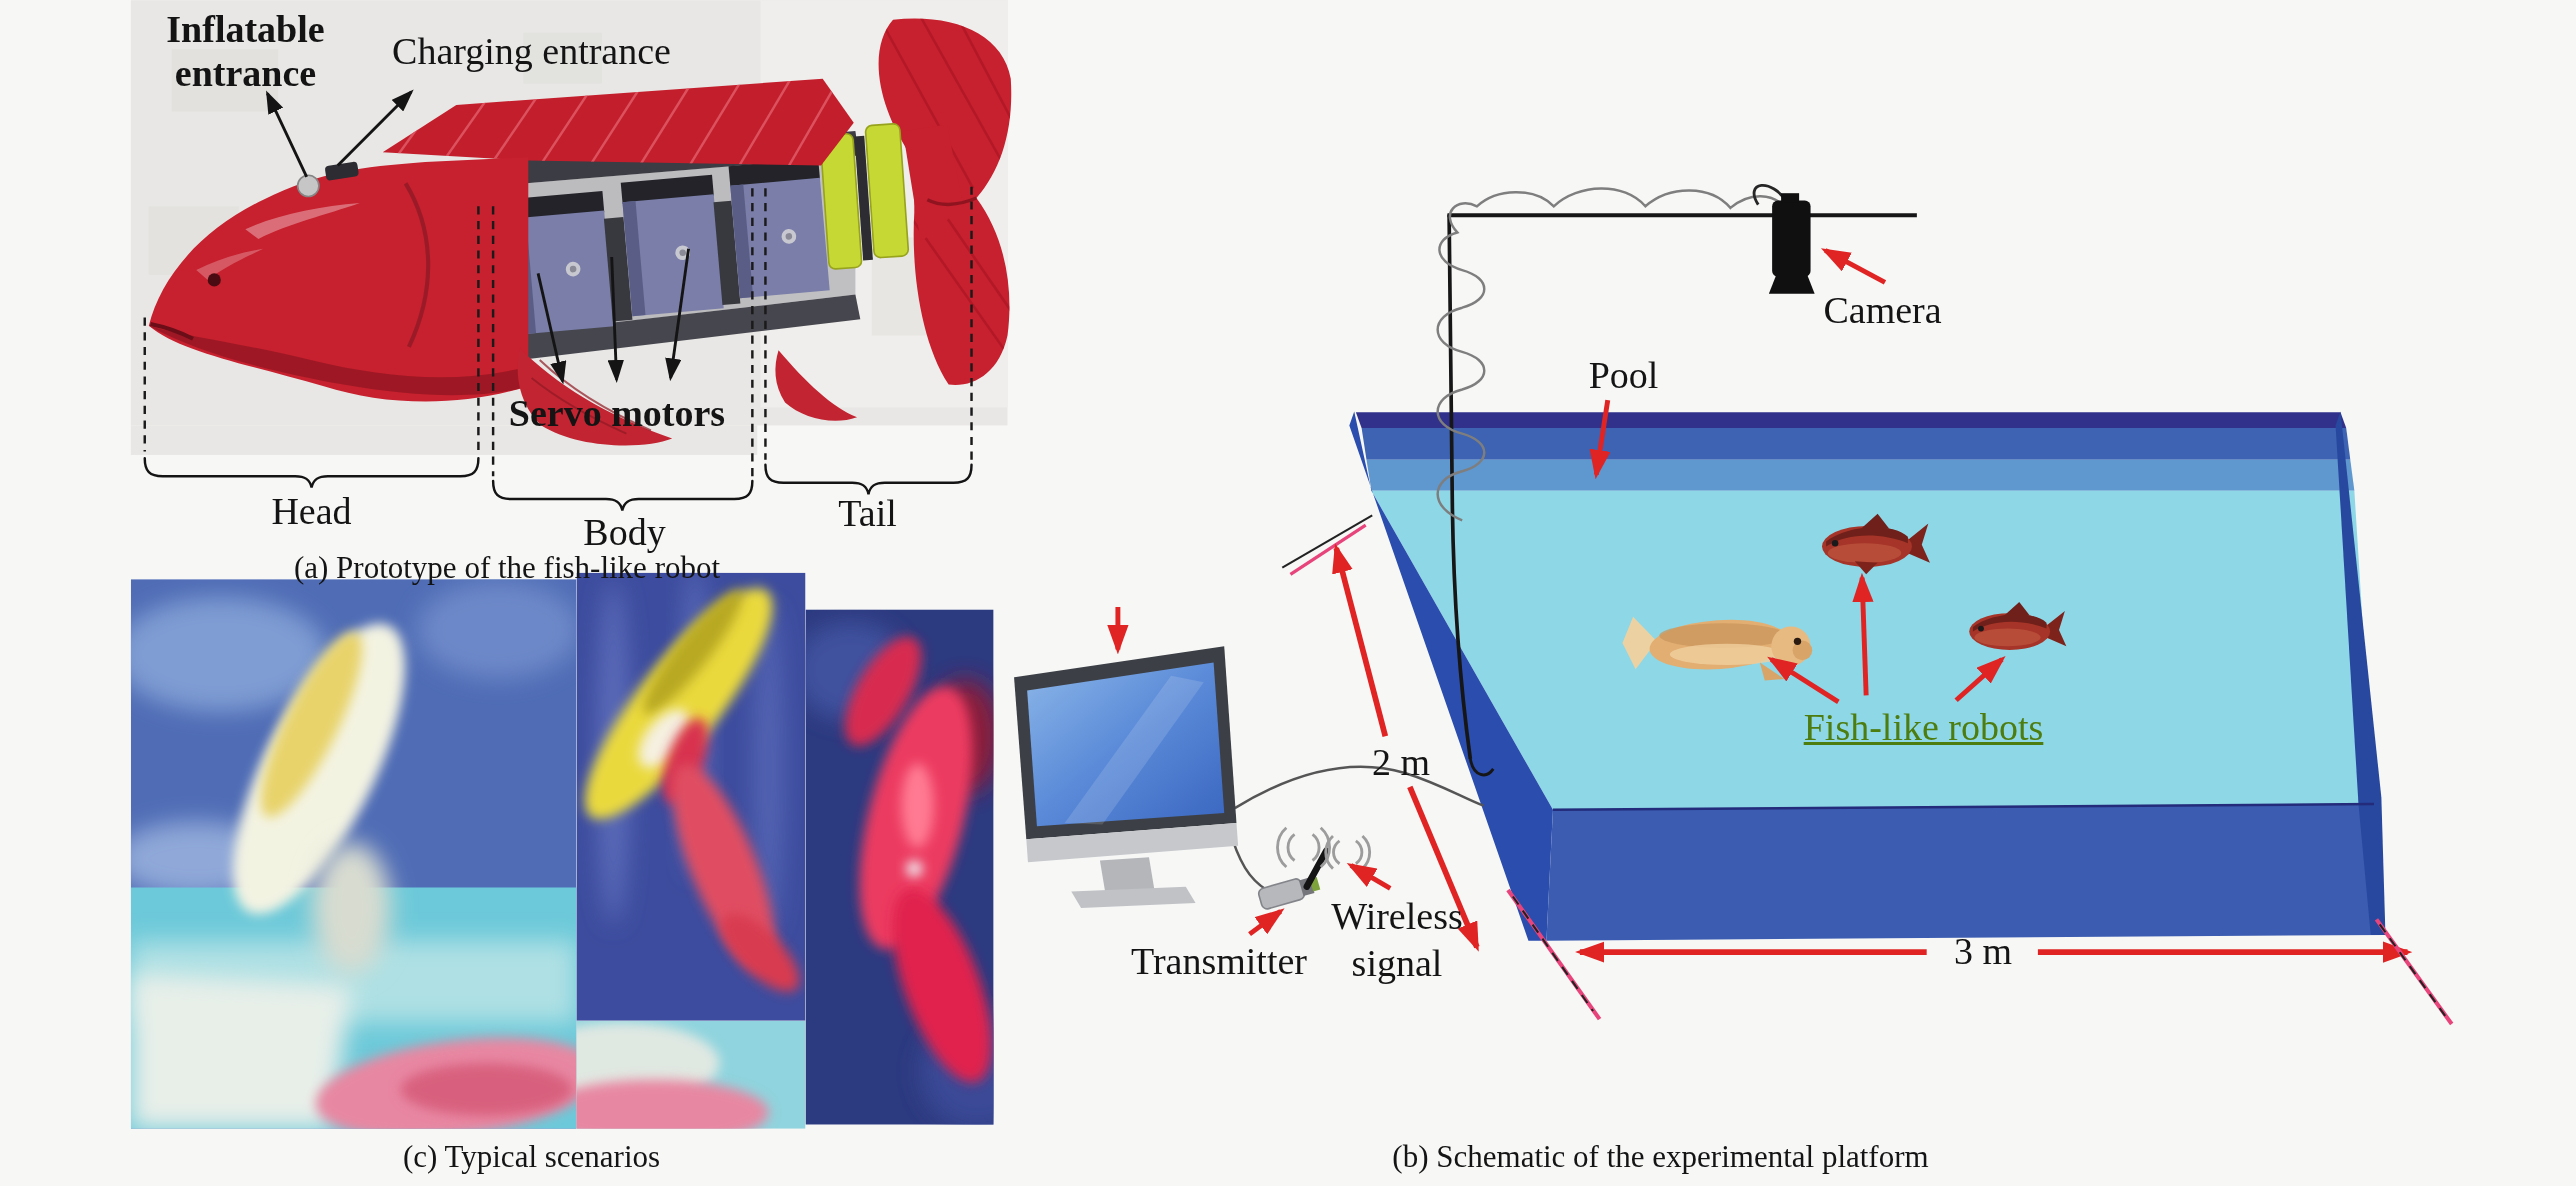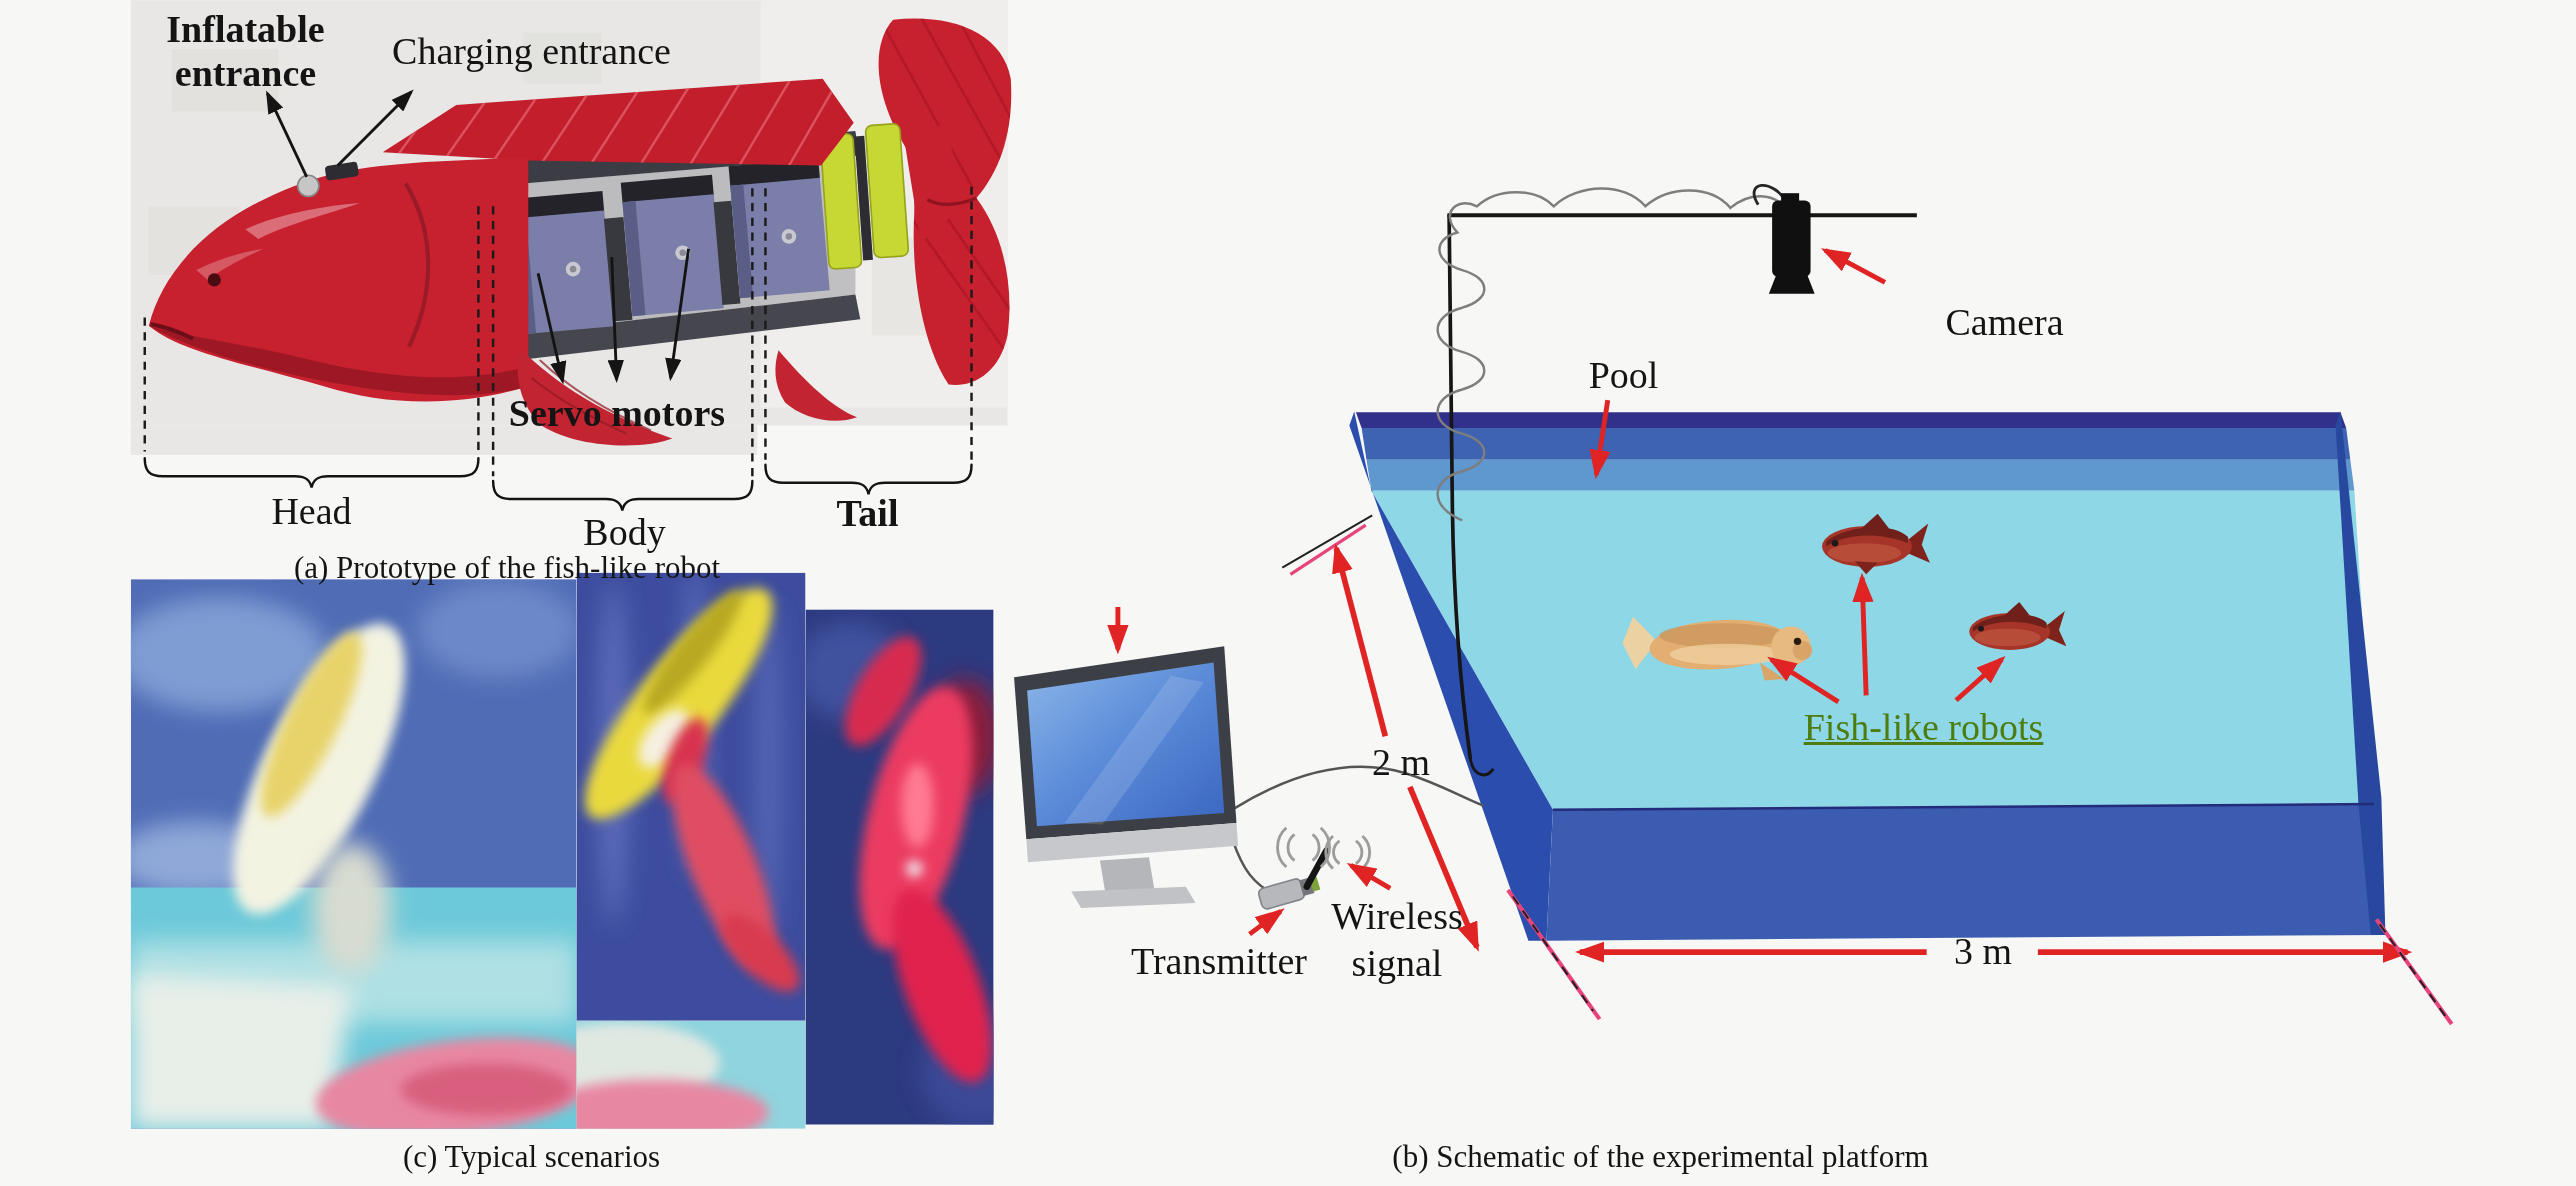--- a/index.html
+++ b/index.html
@@ -330,28 +330,28 @@
 </svg>
 
 <div class="lbl" style="left:123px;top:6.5px;width:245px;font-weight:bold;">
   <div>Inflatable</div>
   <div>entrance</div>
 </div>
 <div class="lbl" style="left:376px;top:29px;width:311px;">Charging entrance</div>
 <div class="lbl" style="left:482px;top:391px;width:270px;font-weight:bold;">Servo motors</div>
 <div class="lbl" style="left:250px;top:489px;width:123px;">Head</div>
 <div class="lbl" style="left:563px;top:510px;width:123px;">Body</div>
-<div class="lbl" style="left:806px;top:491px;width:123px;font-weight:bold;">Tail</div>
+<div class="lbl" style="left:806px;top:491px;width:123px;">Tail</div>
 <div class="lbl cap" style="left:131px;top:546px;width:752px;">(a) Prototype of the fish-like robot</div>
 
 <div class="lbl cap" style="left:274px;top:1135px;width:515px;">(c) Typical scenarios</div>
 
 <div class="lbl two" style="left:994px;top:478px;width:233px;">
 </div>
-<div class="lbl" style="left:1890px;top:288px;width:229px;margin-top:12px;">Camera</div>
+<div class="lbl" style="left:1768px;top:288px;width:229px;">Camera</div>
 <div class="lbl" style="left:1552px;top:353px;width:143px;">Pool</div>
 <div class="lbl" style="left:1086px;top:939px;width:266px;">Transmitter</div>
 <div class="lbl" style="left:1305px;top:893px;width:184px;line-height:47px;">
   <div>Wireless</div>
   <div>signal</div>
 </div>
 <div class="lbl navy" style="left:1773px;top:705px;width:301px;">Fish-like robots</div>
 <div class="lbl" style="left:1348px;top:740px;width:106px;">2 m</div>
 <div class="lbl" style="left:1928px;top:929px;width:110px;">3 m</div>
 <div class="lbl cap" style="left:1272px;top:1135px;width:777px;">(b) Schematic of the experimental platform</div>

